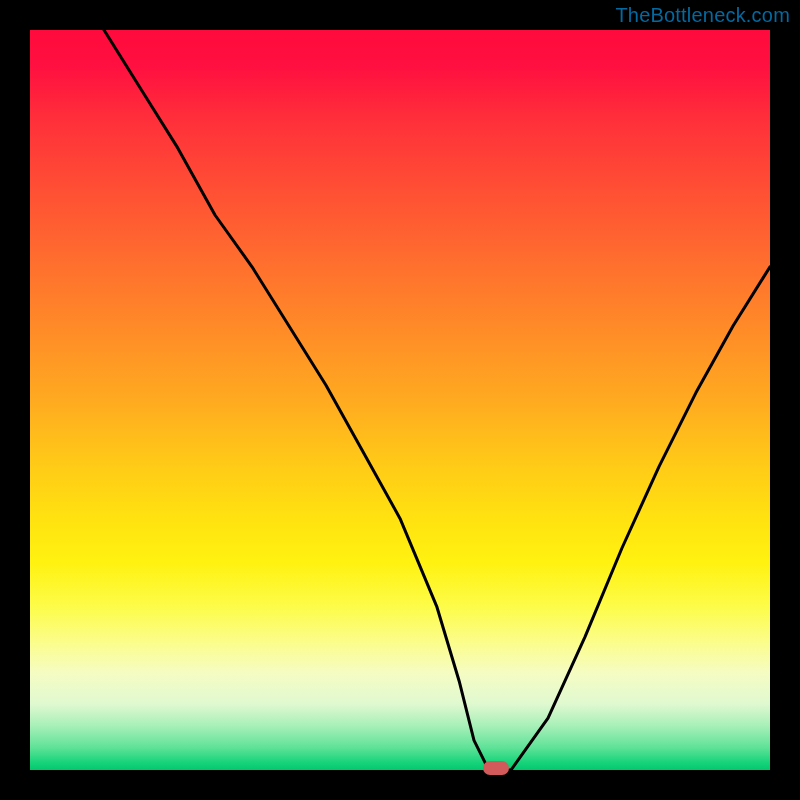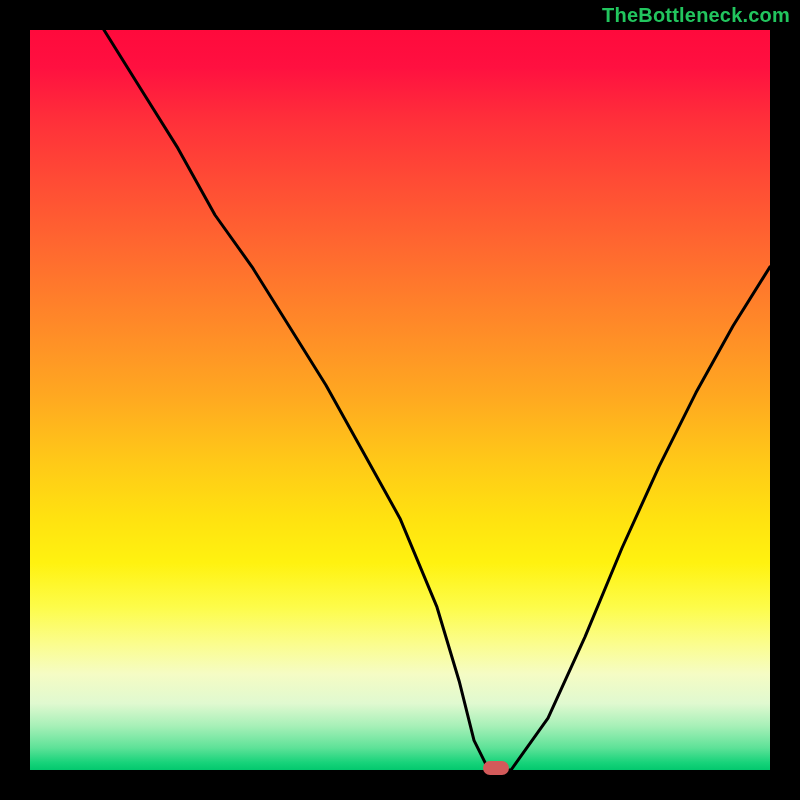--- a/index.html
+++ b/index.html
@@ -42,23 +42,23 @@
       #a8f0b8 94%,
       #5ee298 97%,
       #17d37a 99%,
       #03c86e 100%
     );
   }
   .watermark {
     position: absolute;
     top: 4px;
     right: 10px;
-    color: #22c55e;
+    color: #0369a1;
     font-size: 20px;
-    font-weight: 700;
+    font-weight: 400;
     letter-spacing: 0.2px;
     user-select: none;
   }
   .svg-overlay {
     position: absolute;
     left: 30px;
     top: 30px;
     width: 740px;
     height: 740px;
     pointer-events: none;

